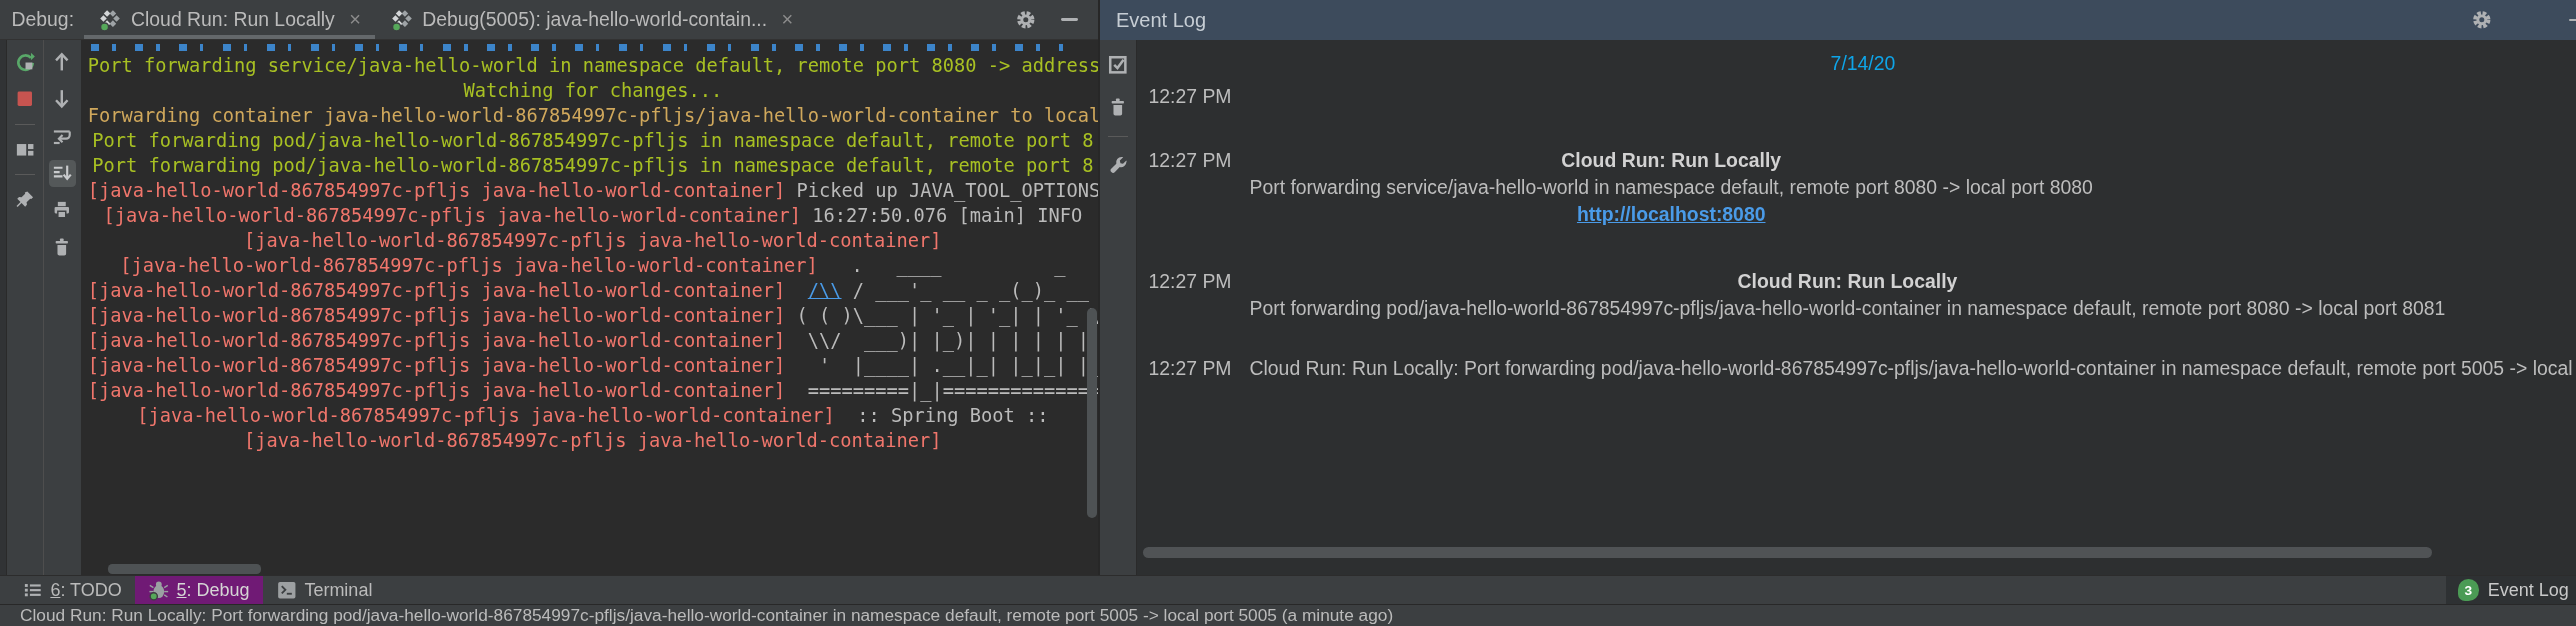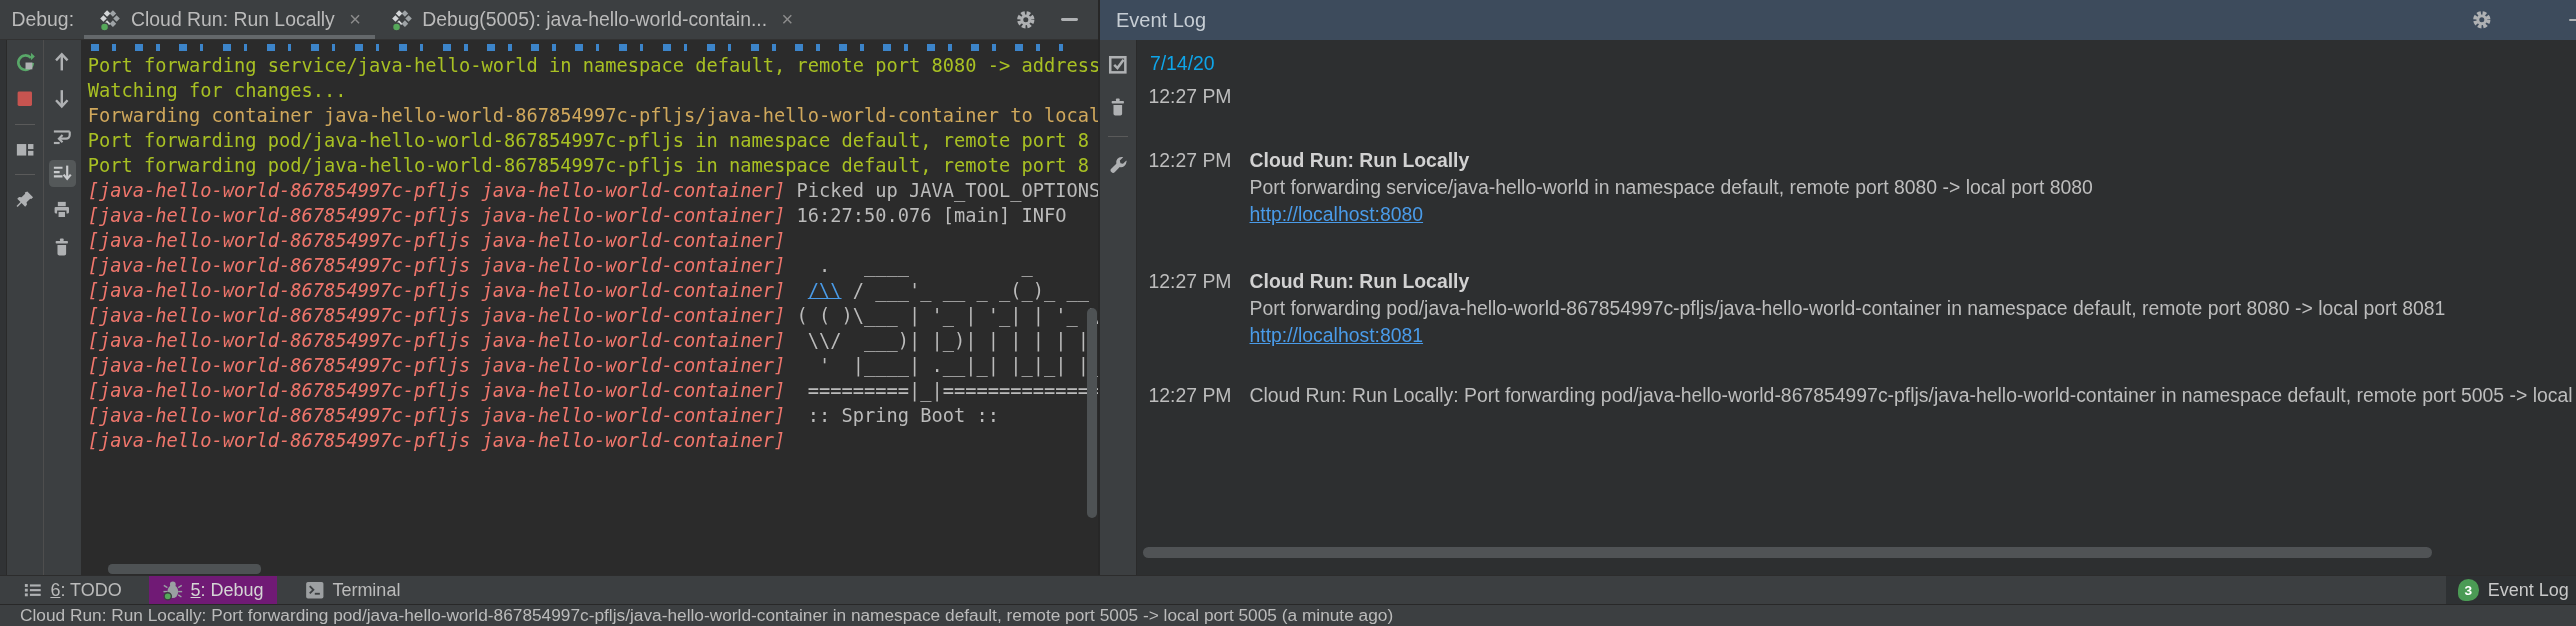--- a/index.html
+++ b/index.html
@@ -1,18 +1,18 @@
 <!DOCTYPE html>
 <html style="font-size:11.5px"><head>
 <meta charset="utf-8">
 <style>
   * { margin:0; padding:0; box-sizing:border-box; }
   html,body { background:#2B2B2B; }
   body { width:2576px; height:626px; overflow:hidden; font-family:"Liberation Sans", sans-serif; }
-  .app { width:2576px; height:626px; display:flex; flex-direction:column; background:#3C3F41; color:#BBBBBB; }
+  .app { width:2576px; height:626px; display:flex; flex-direction:column; background:#3C3F41; color:#BBBBBB;text-align:center; }
 
   
   .main { flex:1; min-height:0; display:flex; }
 
   
   .debug-panel { width:1100px; flex:none; display:flex; flex-direction:column; border-right:2.2px solid #272727; }
   .tabbar { height:40px; flex:none; display:flex; align-items:stretch; background:#3C3F41; border-bottom:0.7px solid #323232; font-size:19.4px; }
   .debug-label { align-self:center; padding:0 10px 0 11.5px; color:#BBBBBB; }
   .tab { display:flex; align-items:center; gap:8.6px; padding:0 14.4px; position:relative; cursor:default; color:#BBBBBB; }
   .tab.active::after { content:""; position:absolute; left:0; right:0; bottom:0; height:3.6px; background:#64686B; }
@@ -27,46 +27,46 @@
   .tbcol1 { border-right:0.7px solid #4E4E4E; }
   .tb-sep { width:20px; height:0.7px; background:#5A5A5A; margin:1.4px 0; }
   .tb-btn { width:27px; height:27px; display:grid; place-items:center; border-radius:4.3px; }
   .tb-btn.selected { background:#545859; }
 
   .console { flex:1; min-width:0; background:#2B2B2B; position:relative; overflow:hidden; }
   .console-clip { height:419px; overflow:hidden; padding:4.3px 0 0 7.2px; }
   .clipped-line { height:6.5px; width:972px; margin:0 0 2.2px 2.9px;
     background:repeating-linear-gradient(90deg,#3E8EDB 0 8px,transparent 8px 21px,#3E8EDB 21px 24.5px,transparent 24.5px 44px); opacity:.9; }
   .cline { font-family:"DejaVu Sans Mono", monospace; font-size:18.7px; line-height:25px; white-space:pre; }
-  .c-y { color:#A8C023; } .c-g { color:#D0A85C; } .c-r { color:#F0766C;font-style:italic; }
+  .c-y { color:#A8C023; } .c-g { color:#D0A85C; } .c-r { color:#F0766C; }
   .c-w { color:#BBBBBB; } .c-b { color:#4A9BE8; text-decoration:underline; }
   .vscroll { position:absolute; right:1.4px; top:268px; width:10px; height:210px; background:#4E5254; border-radius:5px; }
   .hscroll { position:absolute; left:27px; bottom:1.4px; width:153px; height:9.4px; background:#4E5254; border-radius:4.3px; }
 
   
   .event-panel { flex:1; min-width:0; display:flex; flex-direction:column; }
   .event-header { height:40px; flex:none; background:#3D4B5C; display:flex; align-items:center; padding:0 0 0 16px; font-size:20px; color:#C6CDD4; overflow:hidden; }
   .event-header .spacer { flex:1; }
   .event-header .gear-wrap { margin-right:76px; display:flex; align-items:center; }
   .event-header .dash { margin-right:-10px; }
   .event-body { flex:1; min-height:0; display:flex; background:#2D2F30; position:relative; }
   .event-toolbar { width:37px; flex:none; background:#3C3F41; border-right:0.7px solid #2A2A2A; display:flex; flex-direction:column; align-items:center; padding-top:11.5px; gap:14.4px; }
   .event-content { flex:1; min-width:0; padding:10px 0 0 11.5px; overflow:hidden; font-size:19.4px; line-height:27px; color:#BDBDBD; white-space:nowrap; }
   .event-date { color:#0ea5e9; margin-left:1.4px; }
   .entry { display:flex; }
   .entry.mt1 { margin-top:5.8px; } .entry.mt2 { margin-top:37px; } .entry.mt3 { margin-top:40px; } .entry.mt4 { margin-top:33px; }
   .etime { width:81px; flex:none; margin-right:20px; }
   .ebody { min-width:0; }
   .etitle.bold { font-weight:bold; color:#D2D2D2; }
-  .elink { color:#4A9BE8; text-decoration:underline; }
+  .elink { color:#4A9BE8; text-decoration:underline;font-weight:bold; }
   .ehscroll { position:absolute; left:43px; bottom:17.3px; width:1289px; height:10.8px; background:#505355; border-radius:5.8px; }
 
   
   .toolwindow-bar { height:29px; flex:none; background:#3C3F41; border-top:0.7px solid #2C2C2C; display:flex; align-items:stretch; font-size:18px; }
-  .tw-left { display:flex; align-items:stretch; padding-left:8.6px;gap:14px; }
+  .tw-left { display:flex; align-items:stretch; padding-left:8.6px; }
   .tw-item { display:flex; align-items:center; gap:7.2px; padding:0 13px; color:#BBBBBB; }
   .tw-item.active { background:#701a75; color:#D5D5D5; }
   .tw-item .mn { text-decoration:underline; }
   .tw-right { margin-left:auto; display:flex; align-items:stretch; }
   .eventlog-btn { display:flex; align-items:center; gap:8.6px; padding:0 7.2px 0 11.5px; background:#2E3133; color:#C9C9C9; }
   .badge { width:21.6px; height:21.6px; flex:none; background:#4B9B55; color:#FFFFFF; font-size:13.7px; font-weight:bold;
     display:grid; place-items:center; border-radius:50% 50% 50% 7.2px; }
 
   
   .status-bar { height:22px; flex:none; background:#3C3F41; border-top:0.7px solid #282828; display:flex; align-items:center; font-size:17.3px; color:#BBBBBB; }
@@ -282,21 +282,20 @@
                 <div class="etitle bold">Cloud Run: Run Locally</div>
                 <div>Port forwarding service/java-hello-world in namespace default, remote port 8080 -&gt; local port 8080</div>
                 <div><span class="elink">http://localhost:8080</span></div>
               </div>
             </div>
             <div class="entry mt3">
               <span class="etime">12:27 PM</span>
               <div class="ebody">
                 <div class="etitle bold">Cloud Run: Run Locally</div>
                 <div>Port forwarding pod/java-hello-world-867854997c-pfljs/java-hello-world-container in namespace default, remote port 8080 -&gt; local port 8081</div>
-                <div><span class="elink">http://localhost:8081</span></div>
               </div>
             </div>
             <div class="entry mt4">
               <span class="etime">12:27 PM</span>
               <div class="ebody">
                 <div class="etitle">Cloud Run: Run Locally: Port forwarding pod/java-hello-world-867854997c-pfljs/java-hello-world-container in namespace default, remote port 5005 -&gt; local port 5005</div>
               </div>
             </div>
           </div>
         <div class="ehscroll"></div>

